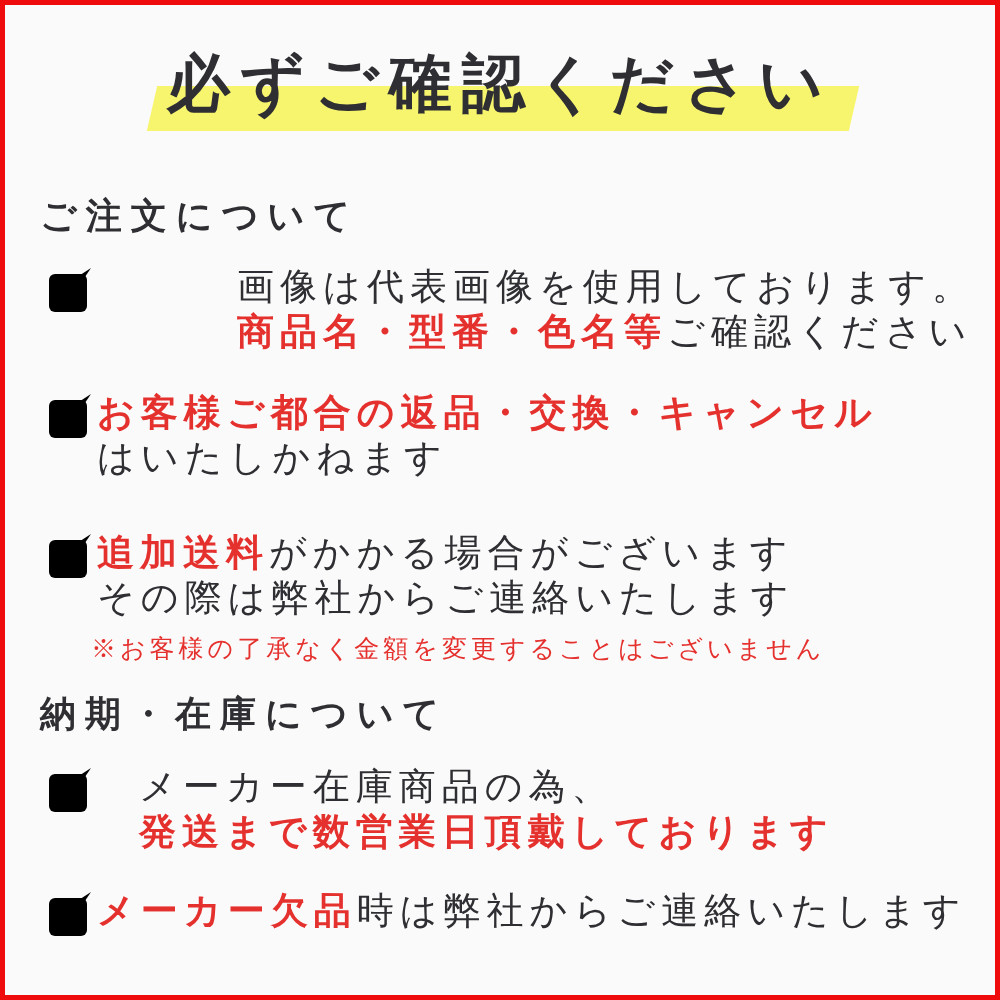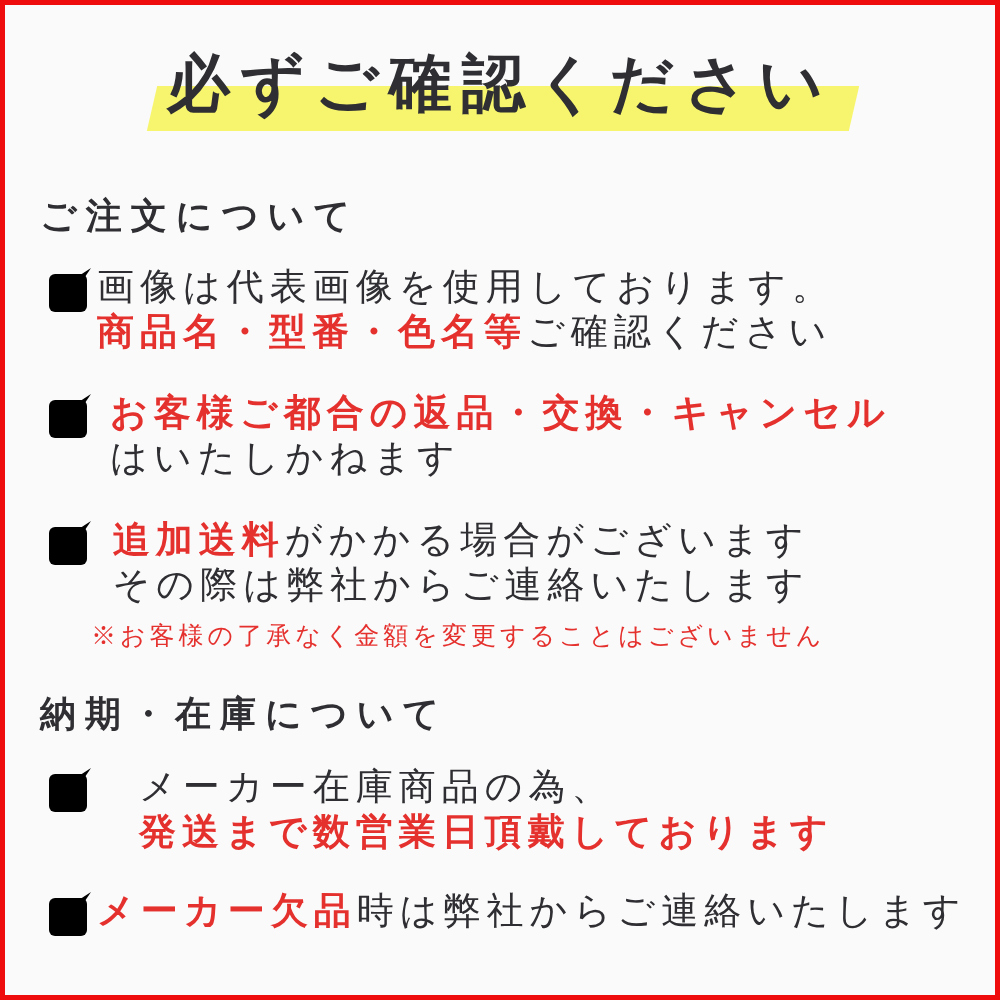--- a/index.html
+++ b/index.html
@@ -56,23 +56,23 @@
     line-height:60px;
     white-space:nowrap;
   }
   .heading-order{top:186px;}
   .heading-stock{top:684px;}
   
   .item{
     position:absolute;left:45px;right:25px;
     display:flex;align-items:flex-start;
   }
-  .item-1{top:264px;}
-  .item-2{top:390px;gap:13px;}
-  .item-3{top:517px;text-align:center;}
+  .item-1{top:264px;justify-content:space-between;}
+  .item-2{top:390px;}
+  .item-3{top:530px;}
   .item-4{top:764px;gap:42px;}
   .item-5{top:888px;}
   .checkbox{
     width:50px;height:56px;flex:0 0 50px;
     margin-right:2px;margin-top:-4px;
   }
   .item-text{
     font-size:37px;
     line-height:45px;
     letter-spacing:6px;

